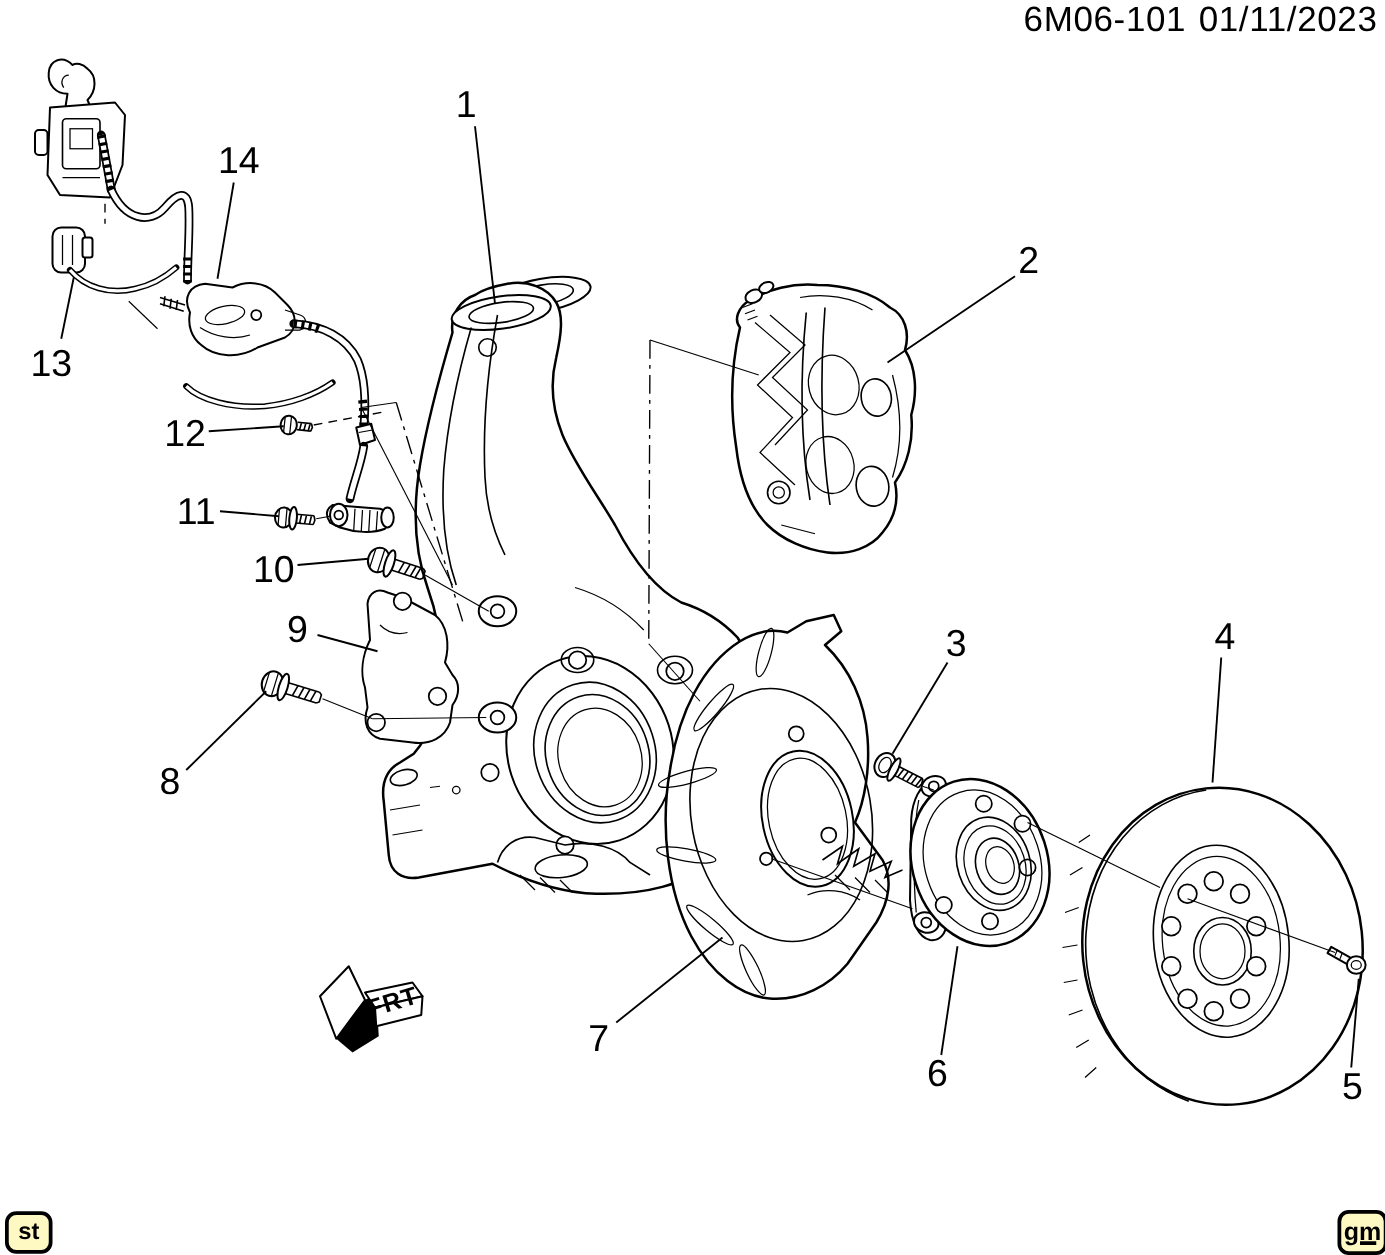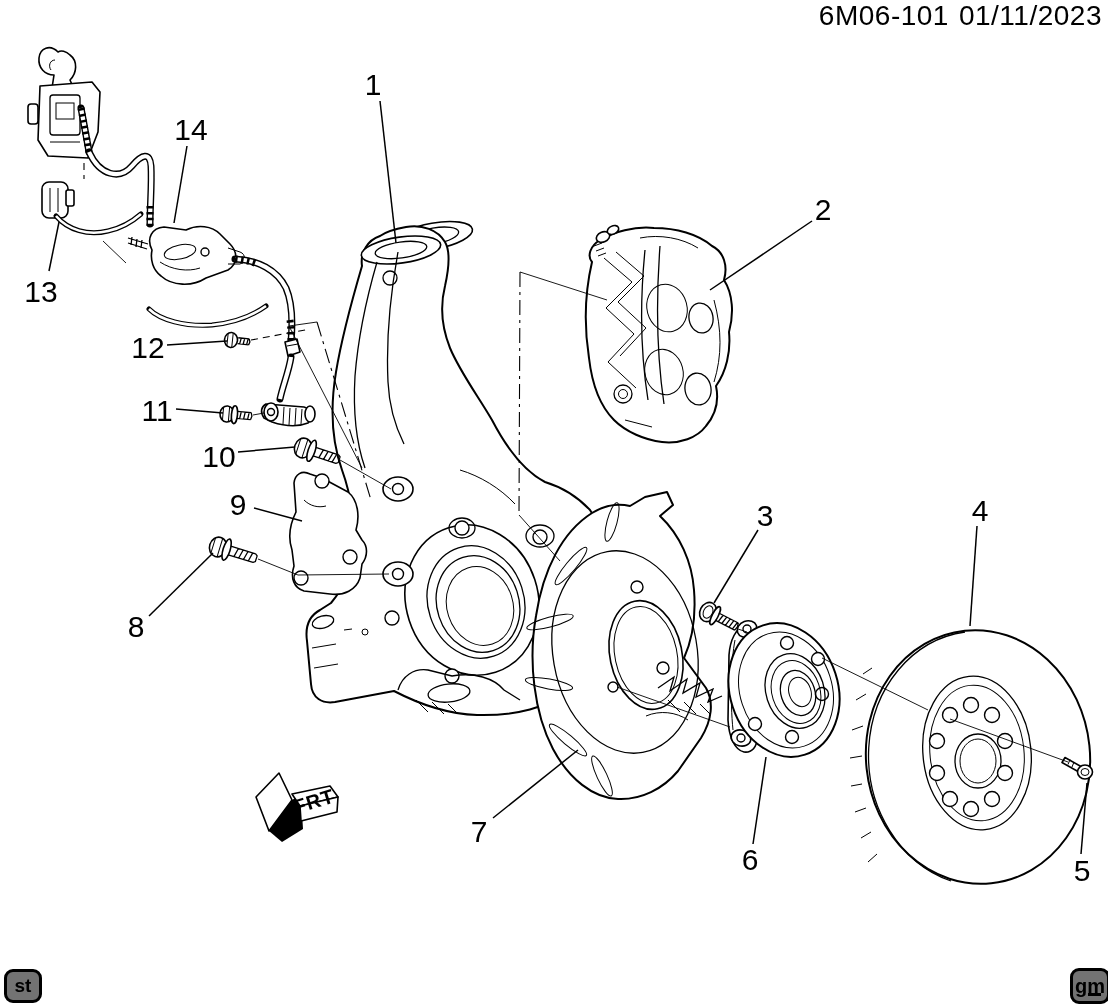--- a/index.html
+++ b/index.html
@@ -1,21 +1,21 @@
 <!DOCTYPE html>
 <html><head>
 <meta charset="utf-8">
 <style>
   html,body{margin:0;padding:0;background:#fff;}
   #page{position:relative;width:1108px;height:1004px;background:#fff;overflow:hidden;
         font-family:"Liberation Sans",sans-serif;color:#000;}
   #header{position:absolute;top:0;right:6px;font-size:28px;letter-spacing:.5px;white-space:nowrap;}
   #header span{margin-left:10px;margin-top:34px;}
   .badge{position:absolute;border:3px solid #000;border-radius:9px;display:flex;
-         align-items:center;justify-content:center;font-weight:bold;background:#737373;}
+         align-items:center;justify-content:center;font-weight:bold;background:#fef9c3;}
   #badge-st{left:4px;top:969px;width:32px;height:28px;font-size:19px;}
   #badge-gm{left:1070px;top:968px;width:34px;height:30px;font-size:20px;}
   #gm-underline{position:absolute;left:15px;bottom:5px;width:13px;height:3px;background:#000;}
   svg{position:absolute;left:0;top:0;}
   .outline{fill:#fff;stroke:#000;stroke-width:2;stroke-linejoin:round;}
   .outline2{fill:#fff;stroke:#000;stroke-width:1.6;stroke-linejoin:round;}
   .detail{fill:none;stroke:#000;stroke-width:1.3;}
   .detail2{fill:none;stroke:#000;stroke-width:1;}
   .hole{fill:#fff;stroke:#000;stroke-width:1.4;}
   .tube-o{fill:none;stroke:#000;stroke-width:7;stroke-linecap:round;}

